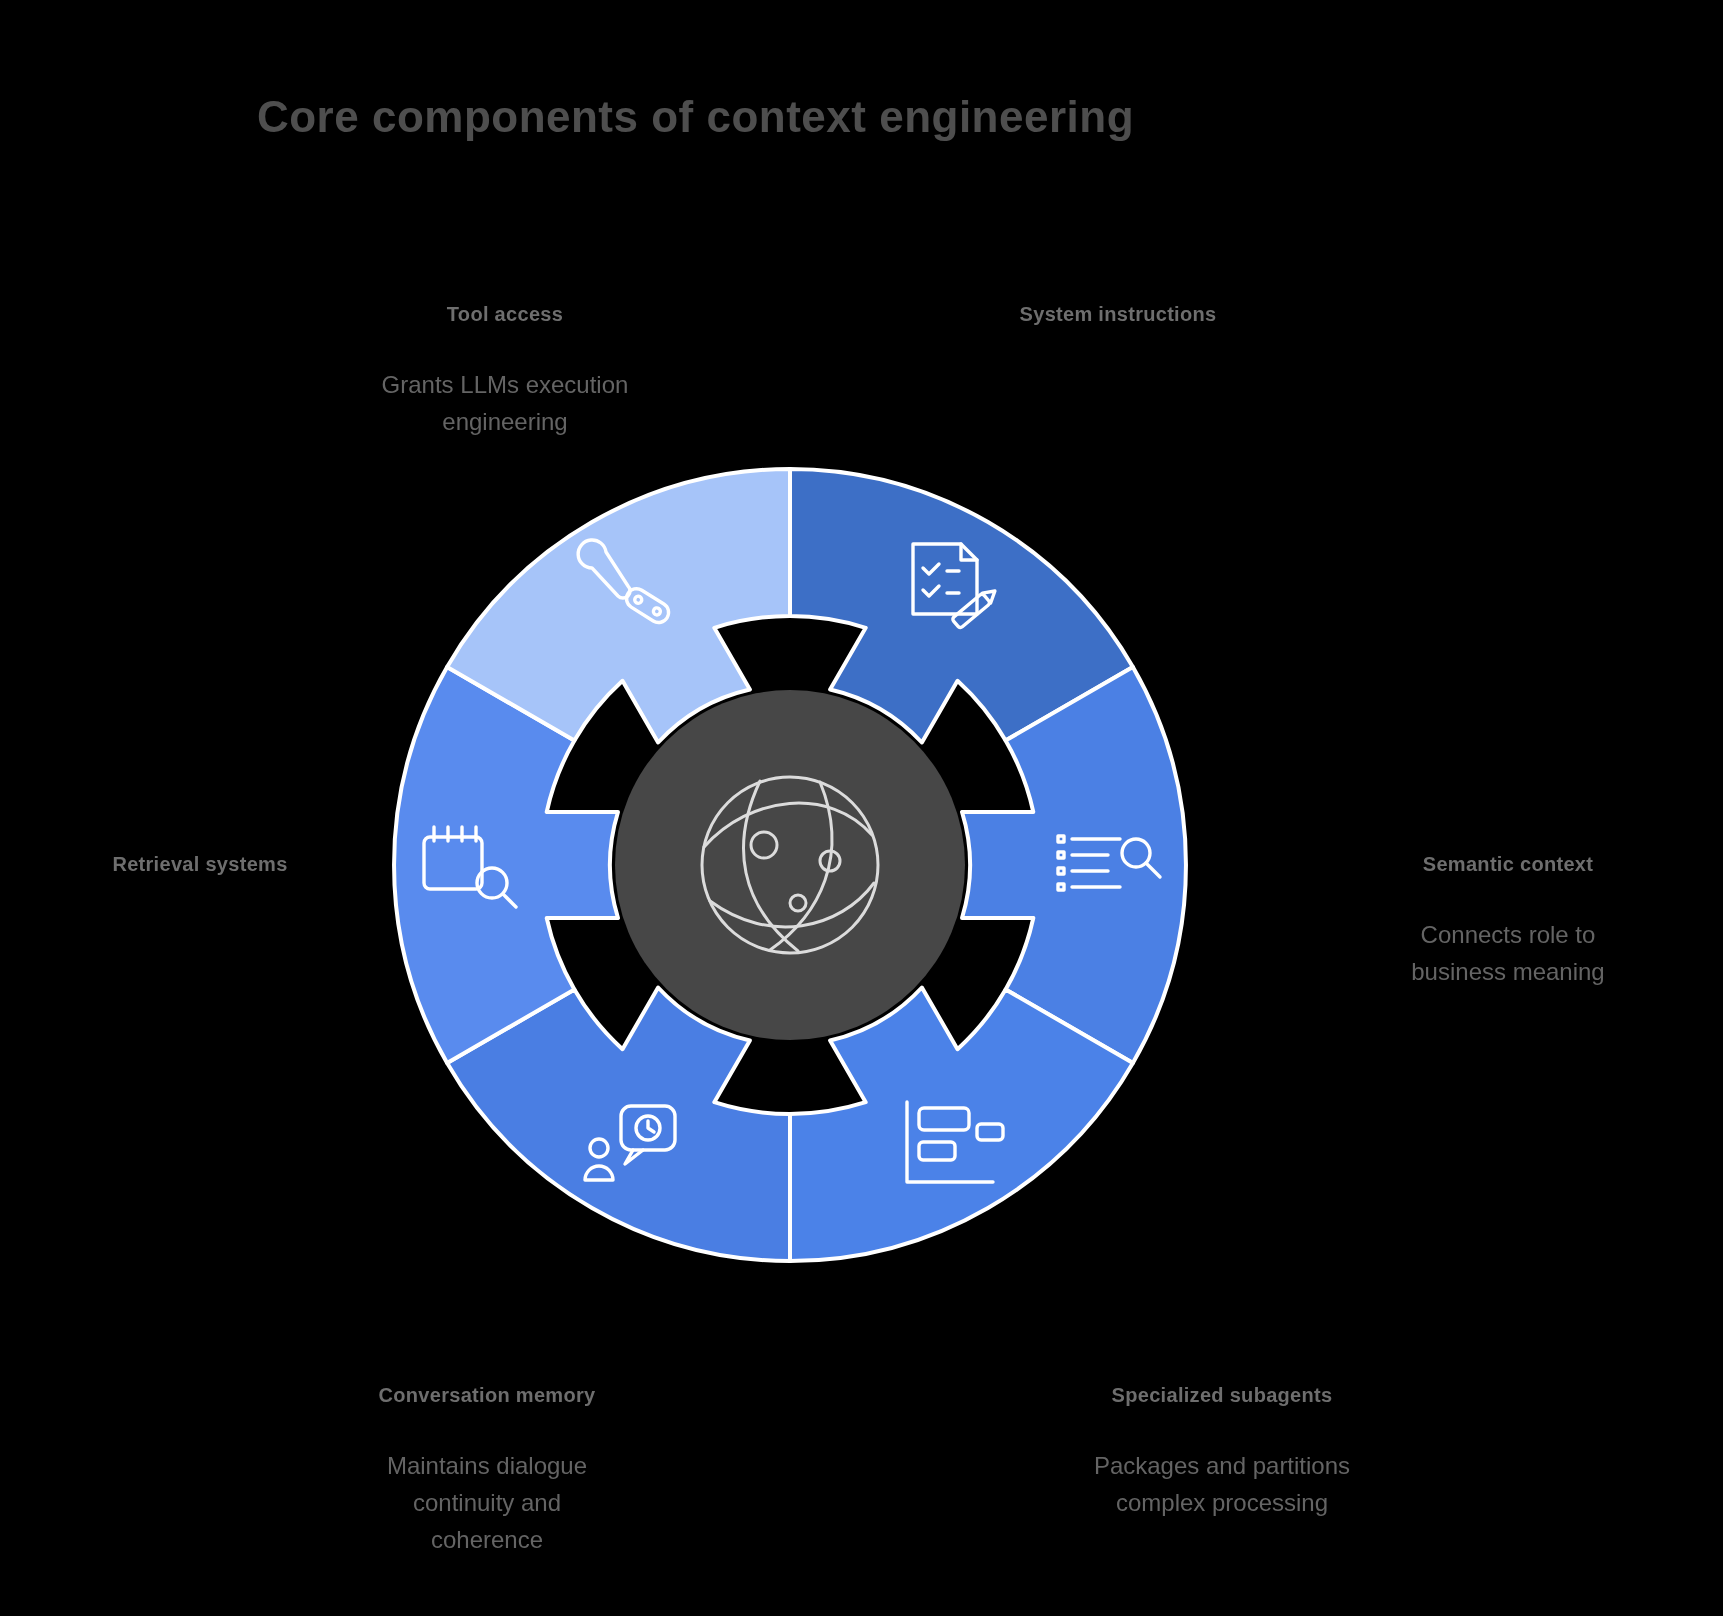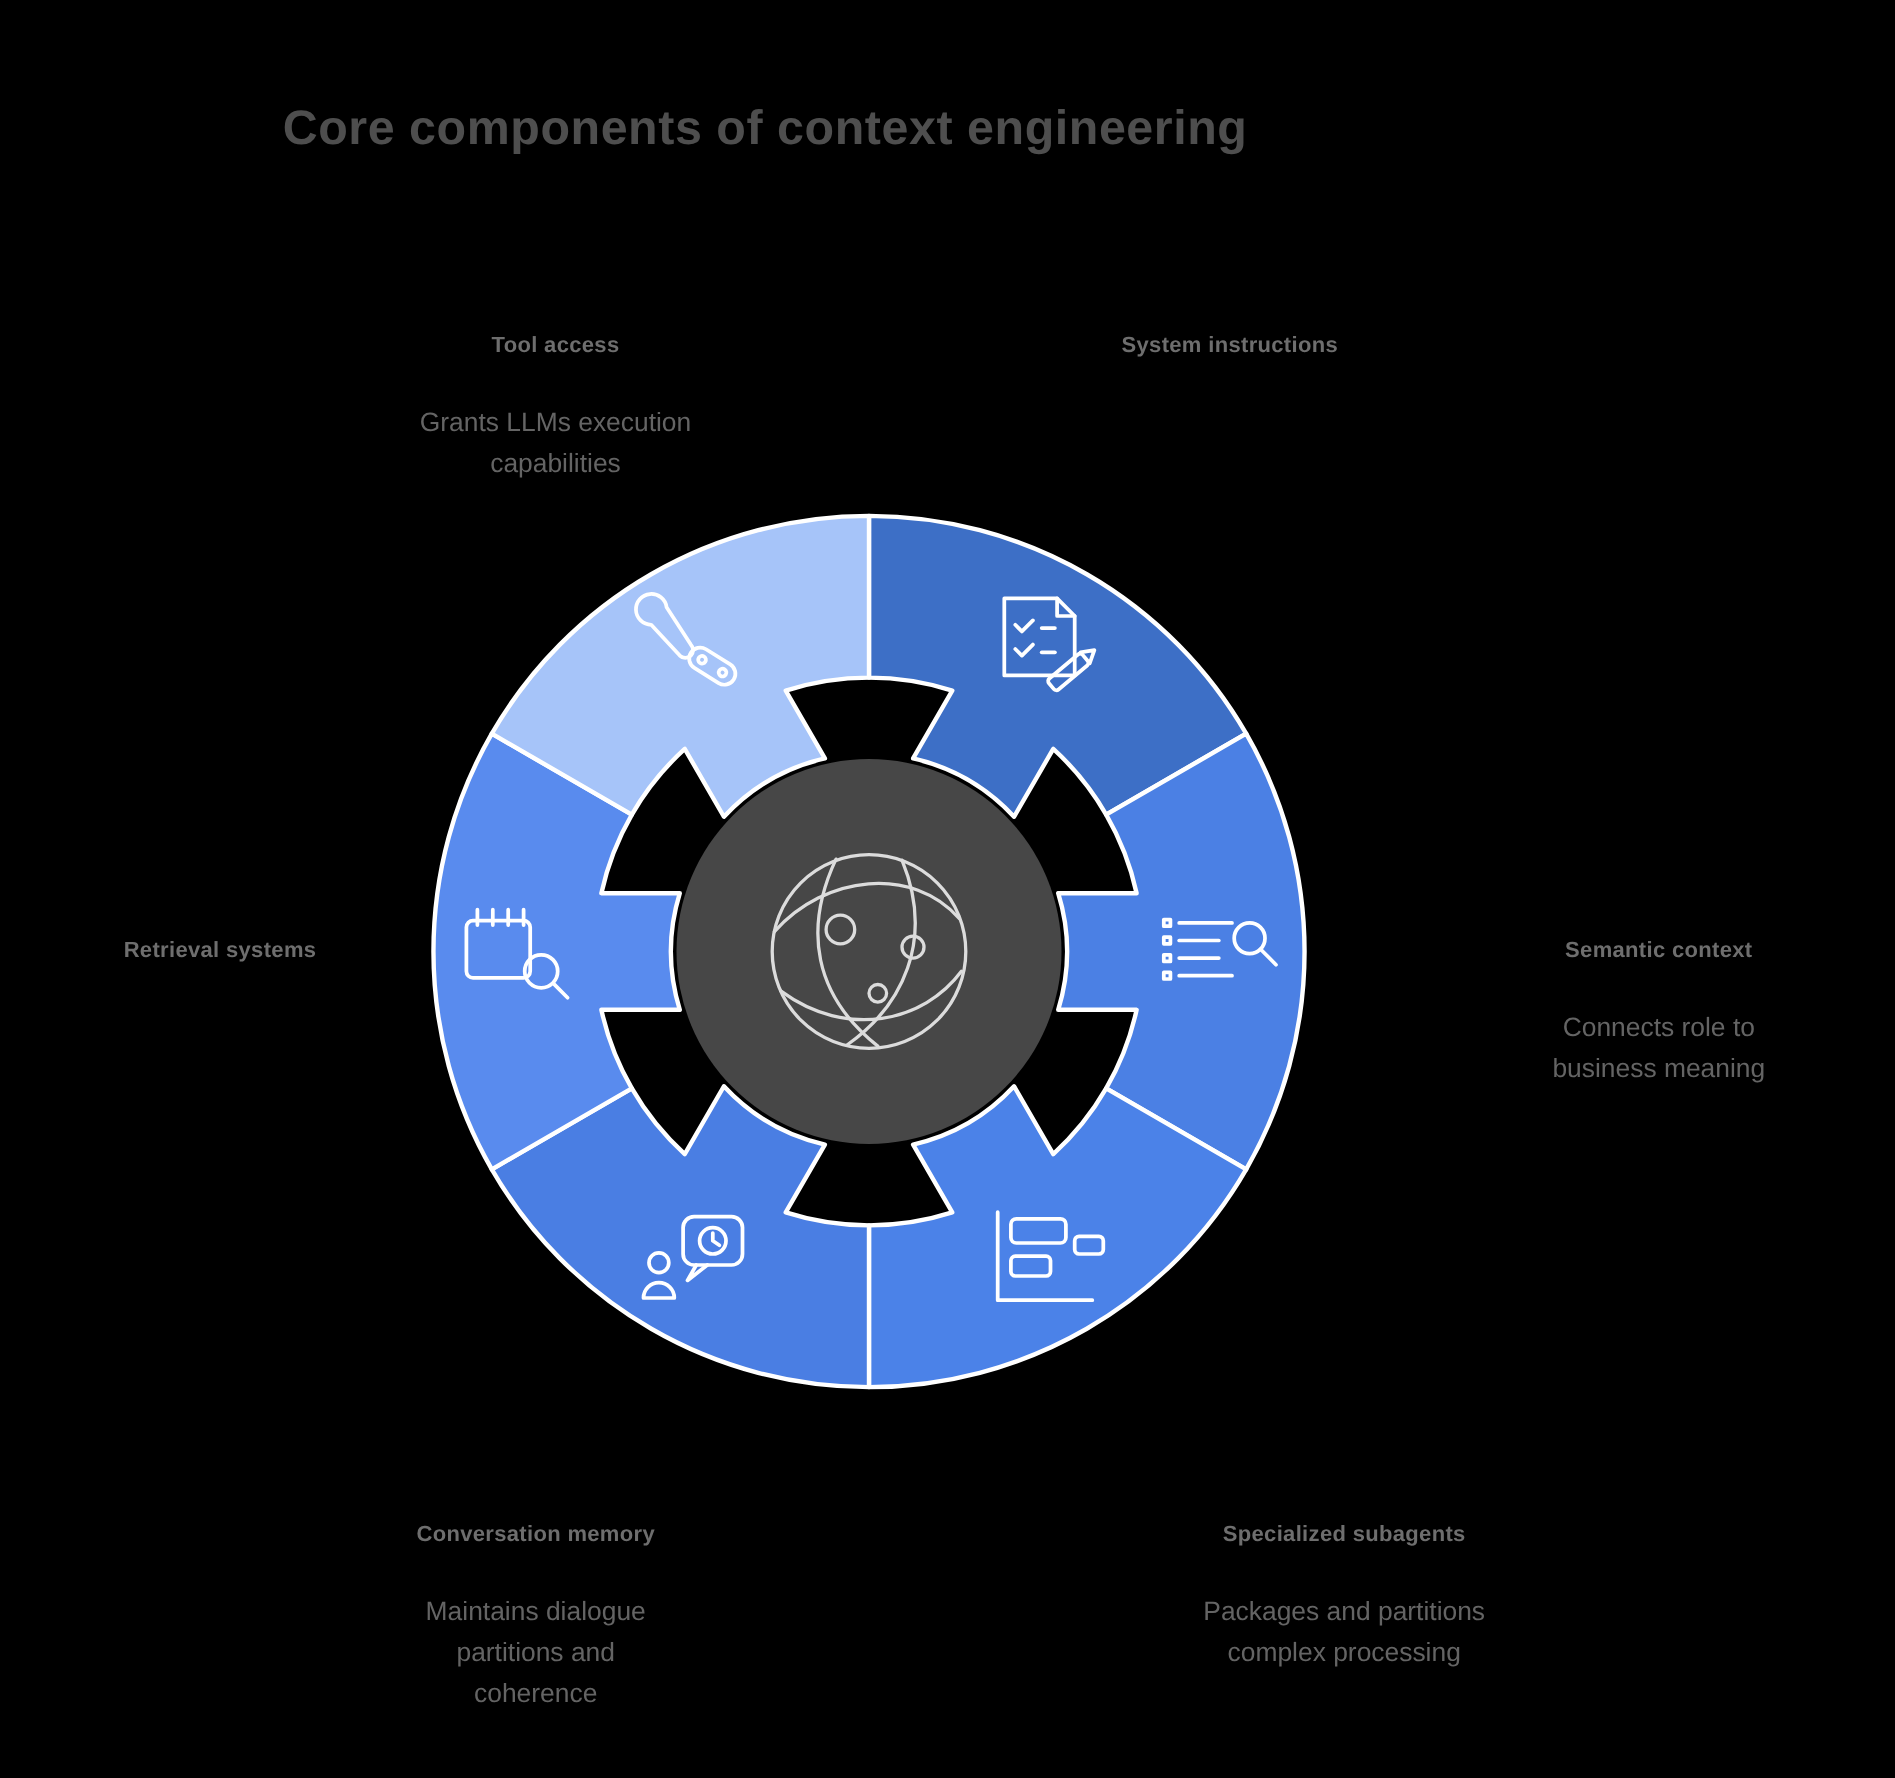--- a/index.html
+++ b/index.html
@@ -135,37 +135,37 @@
     <g transform="rotate(32 16 18)">
       <rect x="-4" y="8" width="46" height="20" rx="10"></rect>
       <circle cx="8" cy="18" r="3.5"></circle>
       <circle cx="30" cy="18" r="3.5"></circle>
     </g>
   </g>
 </svg>
 
 <div class="label-block lb-tool">
   <h3>Tool access</h3>
-  <p>Grants LLMs execution capabilities</p>
+  <p>Grants LLMs execution engineering</p>
 </div>
 
 <div class="label-block lb-sysins">
   <h3>System instructions</h3>
 </div>
 
 <div class="label-block lb-semctx">
   <h3>Semantic context</h3>
   <p>Connects role to business meaning</p>
 </div>
 
 <div class="label-block lb-retr">
   <h3>Retrieval systems</h3>
 </div>
 
 <div class="label-block lb-convmem">
   <h3>Conversation memory</h3>
-  <p>Maintains dialogue partitions and coherence</p>
+  <p>Maintains dialogue continuity and coherence</p>
 </div>
 
 <div class="label-block lb-subag">
   <h3>Specialized subagents</h3>
   <p>Packages and partitions complex processing</p>
 </div>
 
 </body></html>

